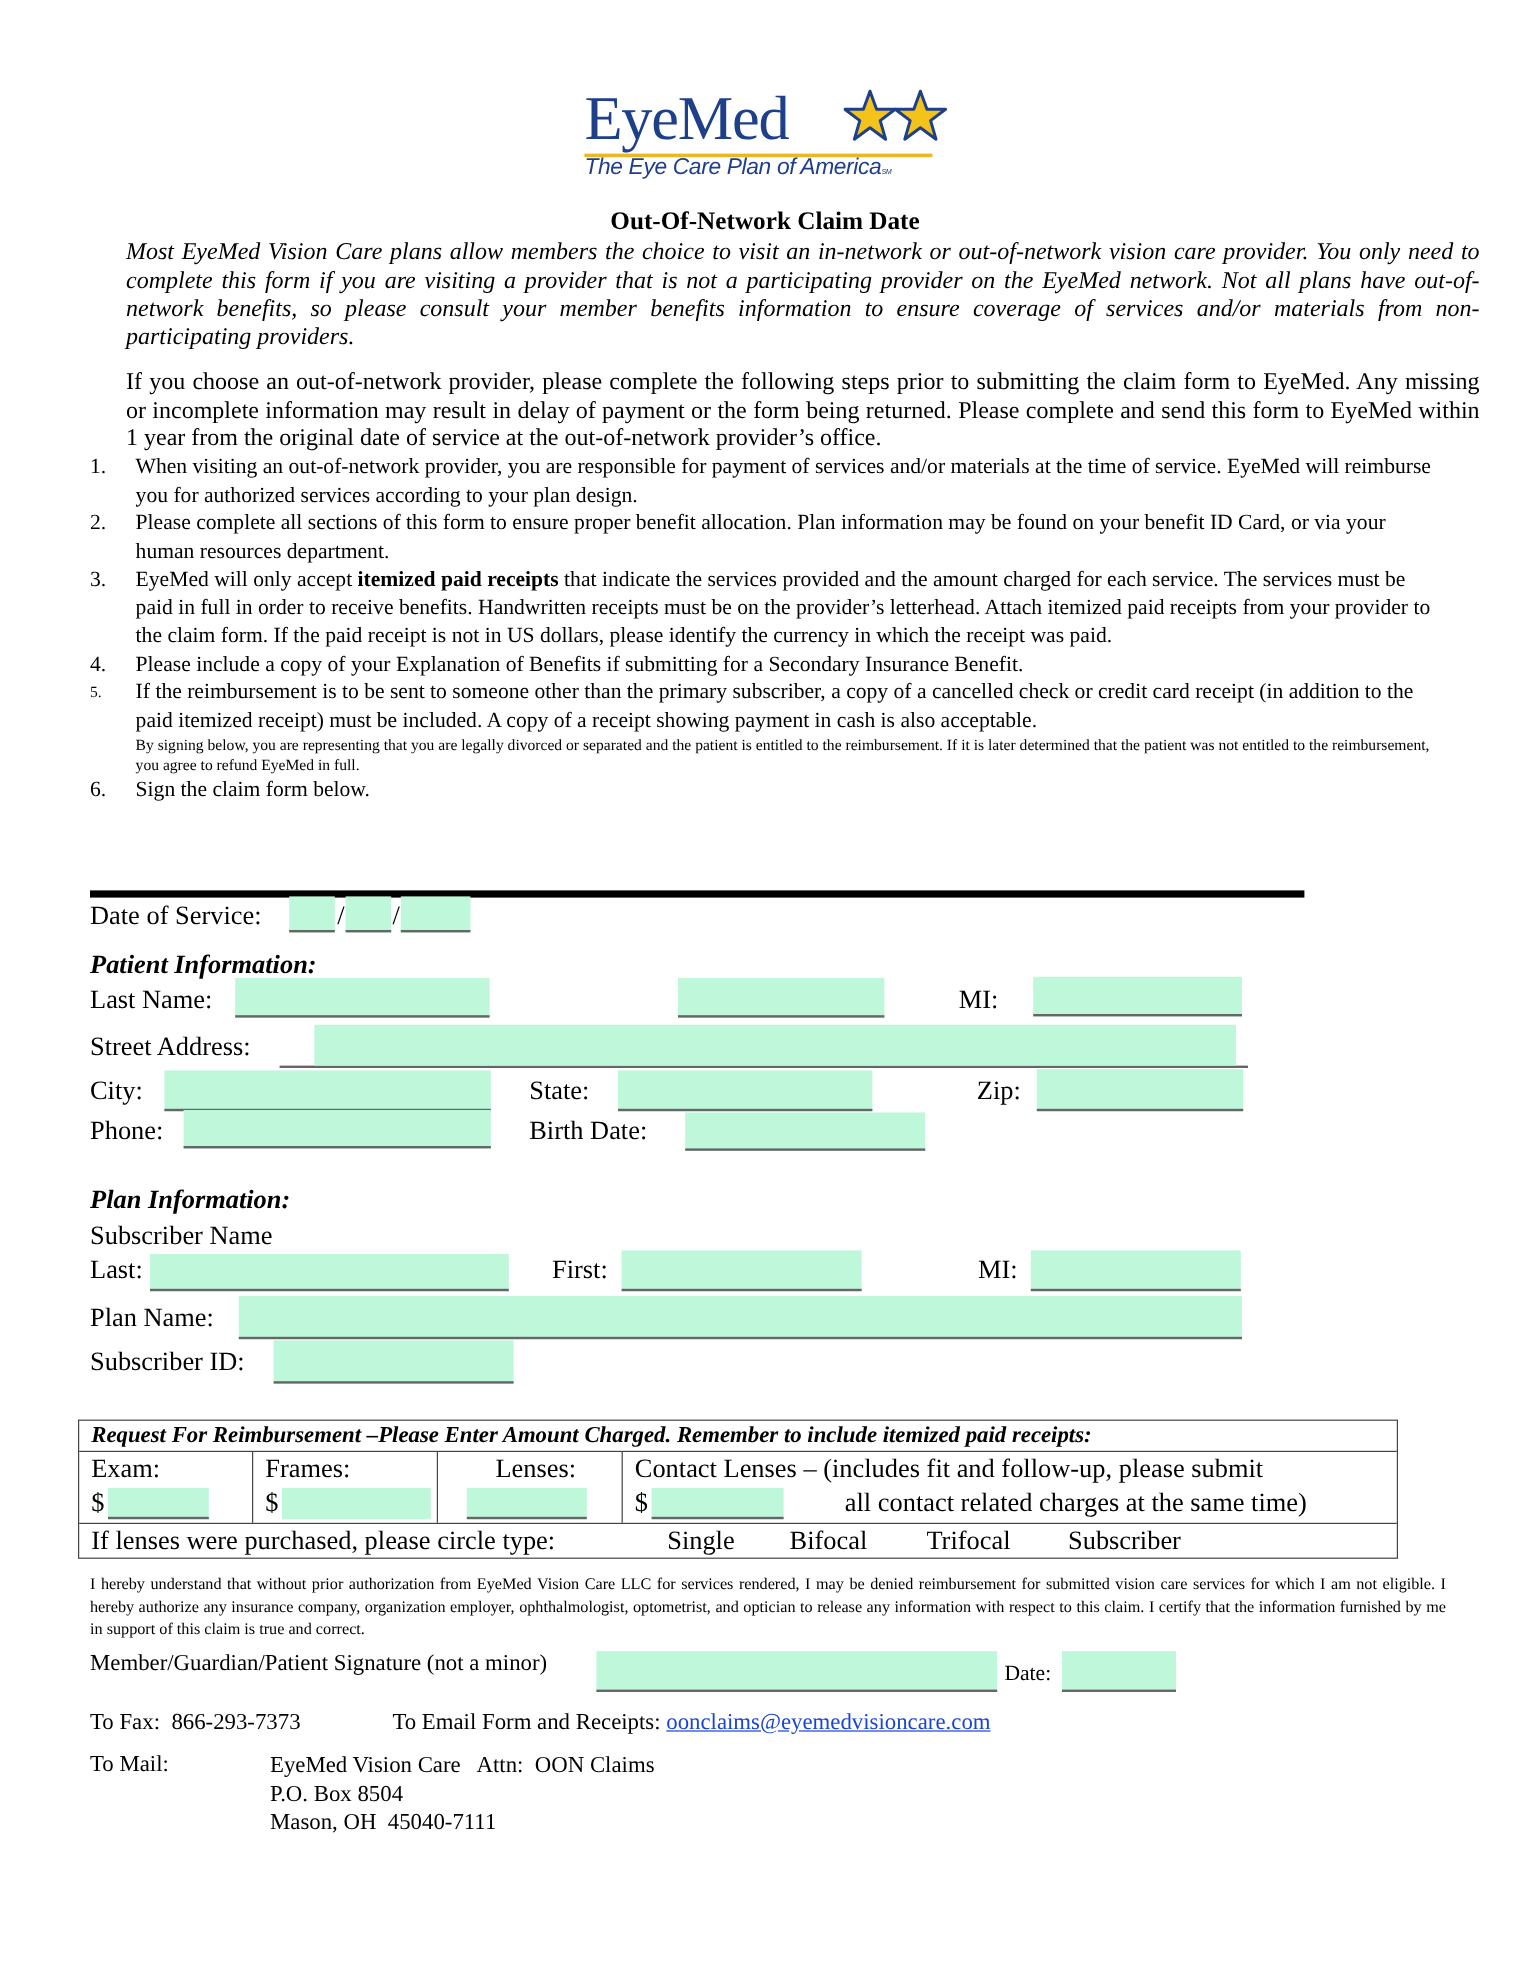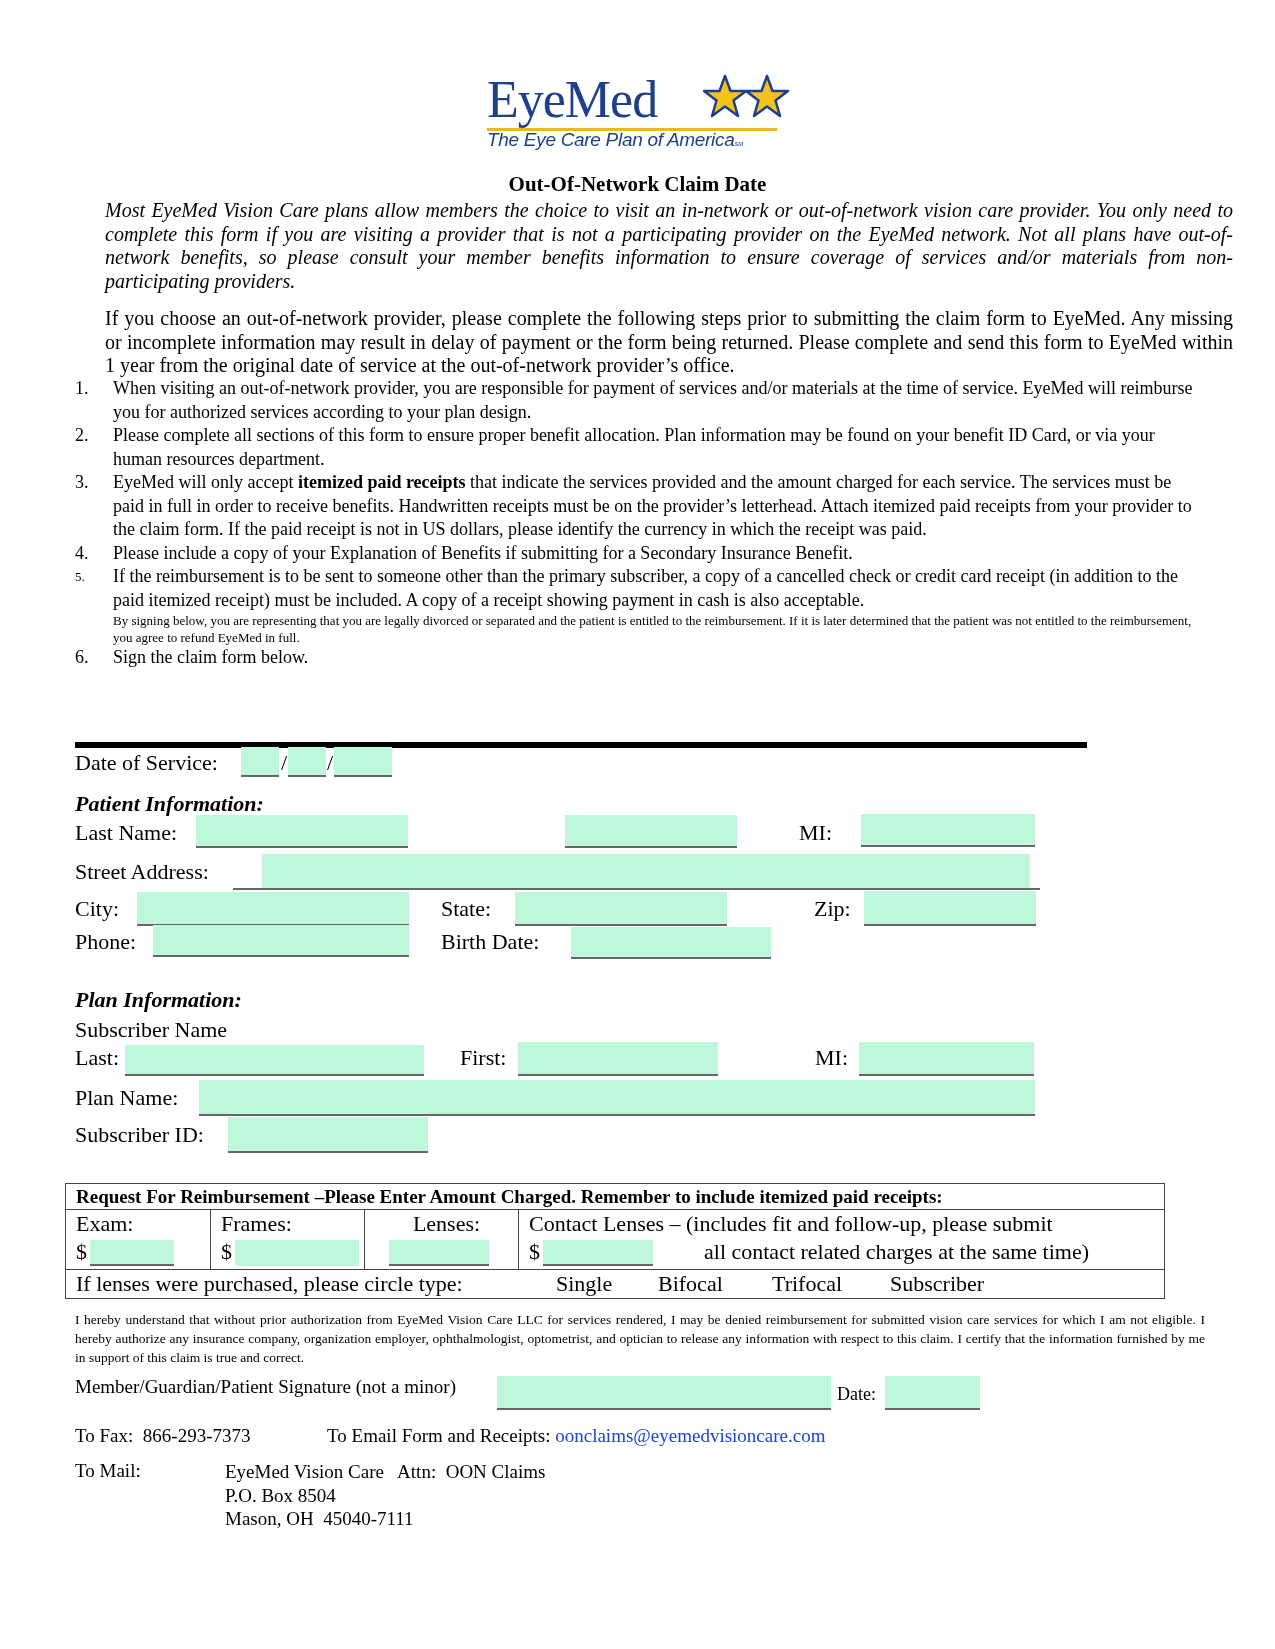--- a/index.html
+++ b/index.html
@@ -32,31 +32,31 @@
 
   .thick-rule { left: 75px; top: 742px; width: 1012px; height: 6px; background: #000; }
   .lbl { position: absolute; font-size: 22px; white-space: nowrap; }
   .field { position: absolute; background: #bff7db; border-bottom: 1px solid #555; box-sizing: border-box; }
   .field.under { border-bottom: 2px solid #666; }
   .sect { position: absolute; font-style: italic; font-weight: bold; font-size: 22px; }
   .slash { position: absolute; font-size: 22px; }
 
   
   .rtable { position: absolute; left: 65px; top: 1183px; width: 1100px; height: 116px; border: 1.5px solid #444; box-sizing: border-box; }
-  .rtable .hrow { position: absolute; left: 0; top: 0; width: 100%; height: 26px; border-bottom: 1.5px solid #444; box-sizing: border-box; font-weight: bold; font-size: 19px; padding-left: 10px; line-height: 25px; }
+  .rtable .hrow { position: absolute; left: 0; top: 0; width: 100%; height: 26px; border-bottom: 1.5px solid #444; box-sizing: border-box; font-style: italic; font-weight: bold; font-size: 19px; padding-left: 10px; line-height: 25px; }
   .rtable .mrow { position: absolute; left: 0; top: 26px; width: 100%; height: 60px; border-bottom: 1.5px solid #444; box-sizing: border-box; }
   .rtable .cell { position: absolute; top: 0; height: 100%; border-right: 1.5px solid #444; box-sizing: border-box; font-size: 22px; line-height: 28px; padding-left: 10px; }
   .rtable .cell:last-child { border-right: none; }
   .rtable .brow { position: absolute; left: 0; top: 86px; width: 100%; height: 28px; font-size: 22px; line-height: 28px; padding-left: 10px; }
   .rtable .cell .field { height: 26px; }
   .lens-type { position: absolute; top: 0; }
 
   .legal { left: 75px; top: 1310px; width: 1130px; font-size: 13.5px; line-height: 19px; text-align: justify; }
   .contact { font-size: 19px; }
-  .link { color: #1a44d8; }
+  .link { color: #1a44d8; text-decoration: underline; }
 </style>
 </head>
 <body>
 
 <div class="abs logo-word">EyeMed</div>
 <svg class="abs logo-stars" viewBox="0 0 88 48">
   <polygon points="22,2 27.5,17 43,17 30.5,26.5 35,42 22,32.5 9,42 13.5,26.5 1,17 16.5,17" fill="#f3c21b" stroke="#1e3f8a" stroke-width="2.5" stroke-linejoin="round"></polygon>
   <polygon points="64,2 69.5,17 85,17 72.5,26.5 77,42 64,32.5 51,42 55.5,26.5 43,17 58.5,17" fill="#f3c21b" stroke="#1e3f8a" stroke-width="2.5" stroke-linejoin="round"></polygon>
 </svg>
 <div class="abs logo-rule"></div>

